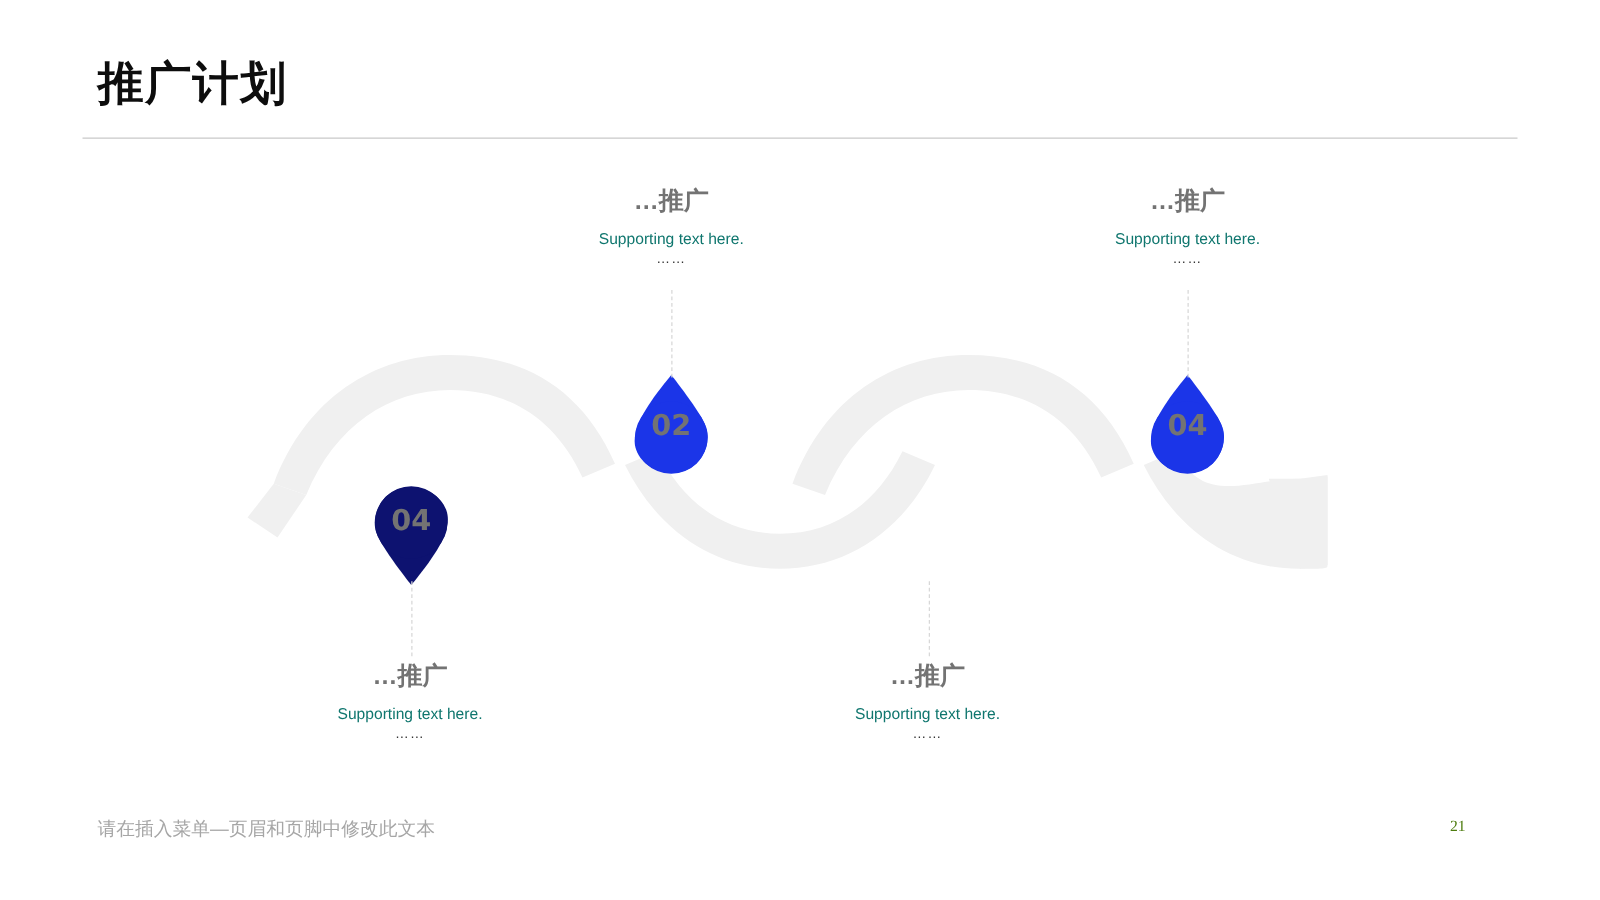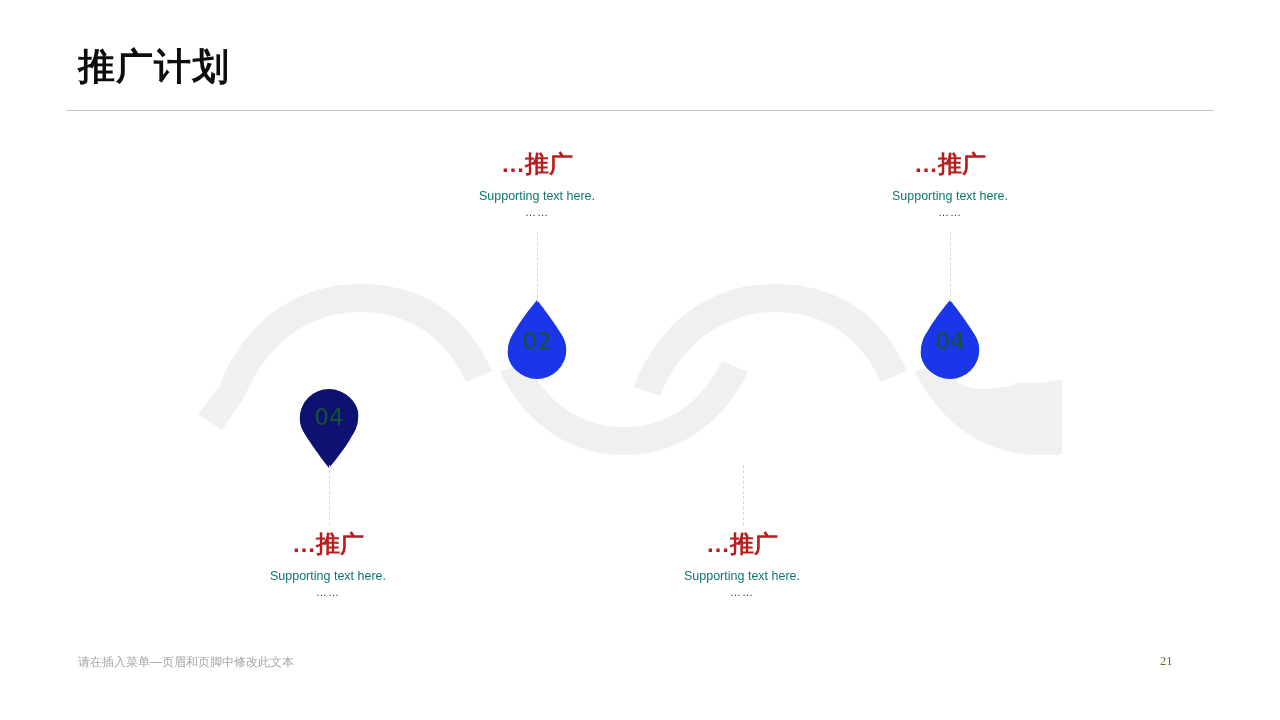--- a/index.html
+++ b/index.html
@@ -55,45 +55,45 @@
     width: 68px;
     height: 80px;
   }
   .pin svg { display: block; }
   .pin-num {
     position: absolute;
     left: 0;
     width: 68px;
     text-align: center;
     font-size: 23px;
-    font-weight: normal;
-    color: #14532d;
+    font-weight: bold;
+    color: #737373;
     letter-spacing: 0px;
     font-family: "DejaVu Sans", "Liberation Sans", sans-serif;
   }
   .pin.down .pin-num { top: 16px; }
   .pin.up   .pin-num { top: 28px; }
 
   
   .dash {
     position: absolute;
     width: 0;
     border-left: 1px dashed #d8d8d8;
   }
 
   
   .tblock {
     position: absolute;
     width: 260px;
     text-align: center;
   }
   .tblock .head {
-    font-size: 24px;
+    font-size: 20px;
     font-weight: bold;
-    color: #b91c1c;
+    color: #737373;
     line-height: 1.3;
     white-space: nowrap;
   }
   .tblock .sub {
     margin-top: 9px;
     font-size: 12.5px;
     color: #0f766e;
     line-height: 1.35;
     white-space: nowrap;
   }
@@ -102,21 +102,21 @@
     font-size: 11px;
     color: #333333;
     letter-spacing: 1px;
   }
 
   
   .footer-text {
     position: absolute;
     left: 78px;
     top: 654px;
-    font-size: 12px;
+    font-size: 15px;
     color: #a6a6a6;
     white-space: nowrap;
   }
   .page-num {
     position: absolute;
     left: 1160px;
     top: 654px;
     width: 54px;
     font-size: 12.5px;
     color: #4d7c0f;

